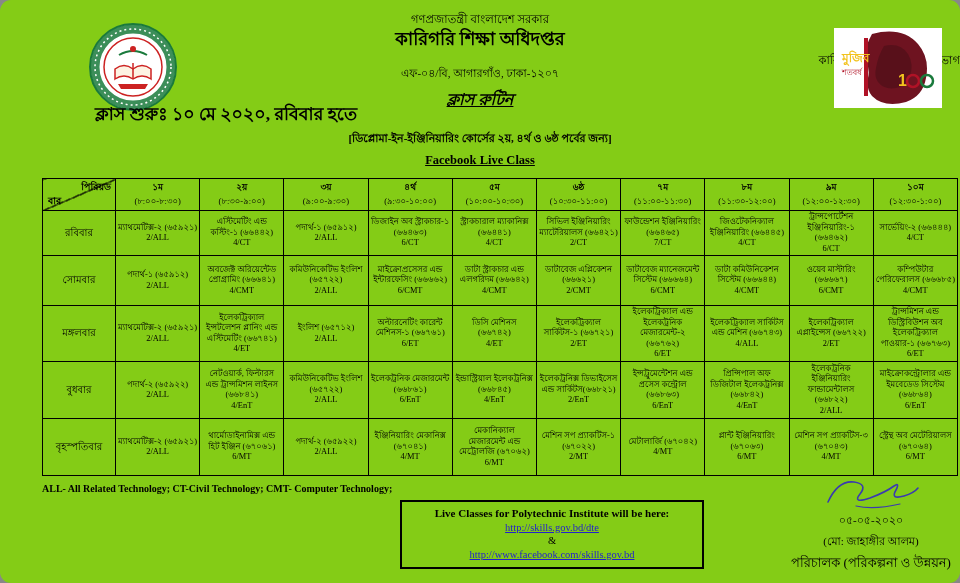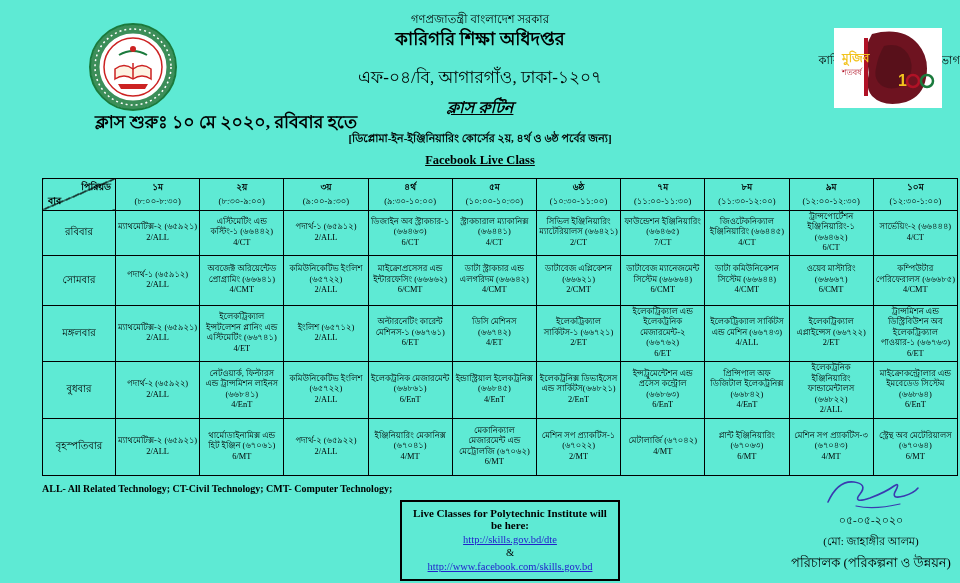--- a/index.html
+++ b/index.html
@@ -1,33 +1,33 @@
 <!DOCTYPE html>
 <html><head>
 <meta charset="utf-8">
 <style>
   * { margin:0; padding:0; box-sizing:border-box; }
   body { background:#888; font-family:"Liberation Serif","DejaVu Serif",serif; }
-  .page { position:relative; width:960px; height:583px; background:#5eead4; color:#000; overflow:hidden; margin:0 auto; }
+  .page { position:relative; width:960px; height:583px; background:#84cc16; color:#000; overflow:hidden; margin:0 auto;border-radius:11px; }
 
   
   .gov-header { text-align:center; padding-top:12px; line-height:1.25; }
   .gov-line1 { font-size:11.5px; }
   .gov-line2 { font-size:18px; font-weight:bold; margin:2px 0; }
   .gov-line3 { font-size:11.5px;text-align:right; }
   .gov-line4 { font-size:11px; }
-  .gov-line5 { font-size:17px;text-align:center; }
+  .gov-line5 { font-size:11px;text-align:center; }
 
   .logo-left { position:absolute; left:88px; top:22px; width:90px; height:90px; }
   .logo-right { position:absolute; right:18px; top:28px; width:108px; height:80px; }
 
   
   .title-block { text-align:center; margin-top:6px; position:relative; }
   .routine-title { display:inline-block; font-size:16px; font-weight:bold; text-decoration:underline;font-style:italic; }
-  .course-note { font-size:11px; font-weight:bold; margin-top:8px; }
+  .course-note { font-size:11px; font-weight:bold; margin-top:16px; }
   .platform { font-size:12.5px; font-weight:600; text-decoration:underline; margin-top:4px; }
   .start-note { position:absolute; left:95px; top:14px; font-size:17.5px; font-weight:bold; }
 
   
   table.routine { border-collapse:collapse; table-layout:fixed; width:916px; margin:10px 0 0 42px; }
   .routine th, .routine td { border:1px solid #000; padding:1px 2px; text-align:center; vertical-align:middle; }
   .corner-cell { position:relative; width:73px; height:30px; padding:0;
       background:linear-gradient(to bottom right, transparent calc(50% - 0.6px), #000 calc(50% - 0.6px), #000 calc(50% + 0.6px), transparent calc(50% + 0.6px));font-family:Liberation Mono, monospace; }
   .corner-top { position:absolute; top:1px; right:4px; font-size:9.5px; }
   .corner-bottom { position:absolute; bottom:1px; left:5px; font-size:9.5px; }
@@ -37,21 +37,21 @@
   .class-cell { font-size:8.4px; line-height:1.25; white-space:pre-line; }
   tbody tr:nth-child(1){ height:45px; }
   tbody tr:nth-child(2){ height:50px; }
   tbody tr:nth-child(3){ height:56px; }
   tbody tr:nth-child(4){ height:57px; }
   tbody tr:nth-child(5){ height:57px; }
 
   
   .footer { position:relative; margin:4px 0 0 42px; width:916px; height:100px; font-family:"Liberation Serif","DejaVu Serif",serif; }
   .legend { position:absolute; left:0; top:2px; font-size:10px; font-weight:600; line-height:1.4; }
-  .live-box { position:absolute; left:358px; top:20px; width:220px; border:2px solid #000; text-align:center; padding:5px 8px 7px; }
+  .live-box { position:absolute; left:358px; top:20px; width:304px; border:2px solid #000; text-align:center; padding:5px 8px 7px; }
   .live-title { font-size:11px; font-weight:bold; }
   .live-link { display:block; font-size:10.5px; color:#2222cc; text-decoration:underline; margin-top:3px; }
   .live-amp { font-size:10.5px; margin-top:2px; }
   .sign-block { position:absolute; right:2px; top:-6px; width:170px; text-align:center; }
   .sign-date { font-size:11px; margin-top:-6px; }
   .sign-name { font-size:11px; margin-top:2px; }
   .sign-desig { font-size:13px; margin-top:1px; }
 </style>
 </head>
 <body>

